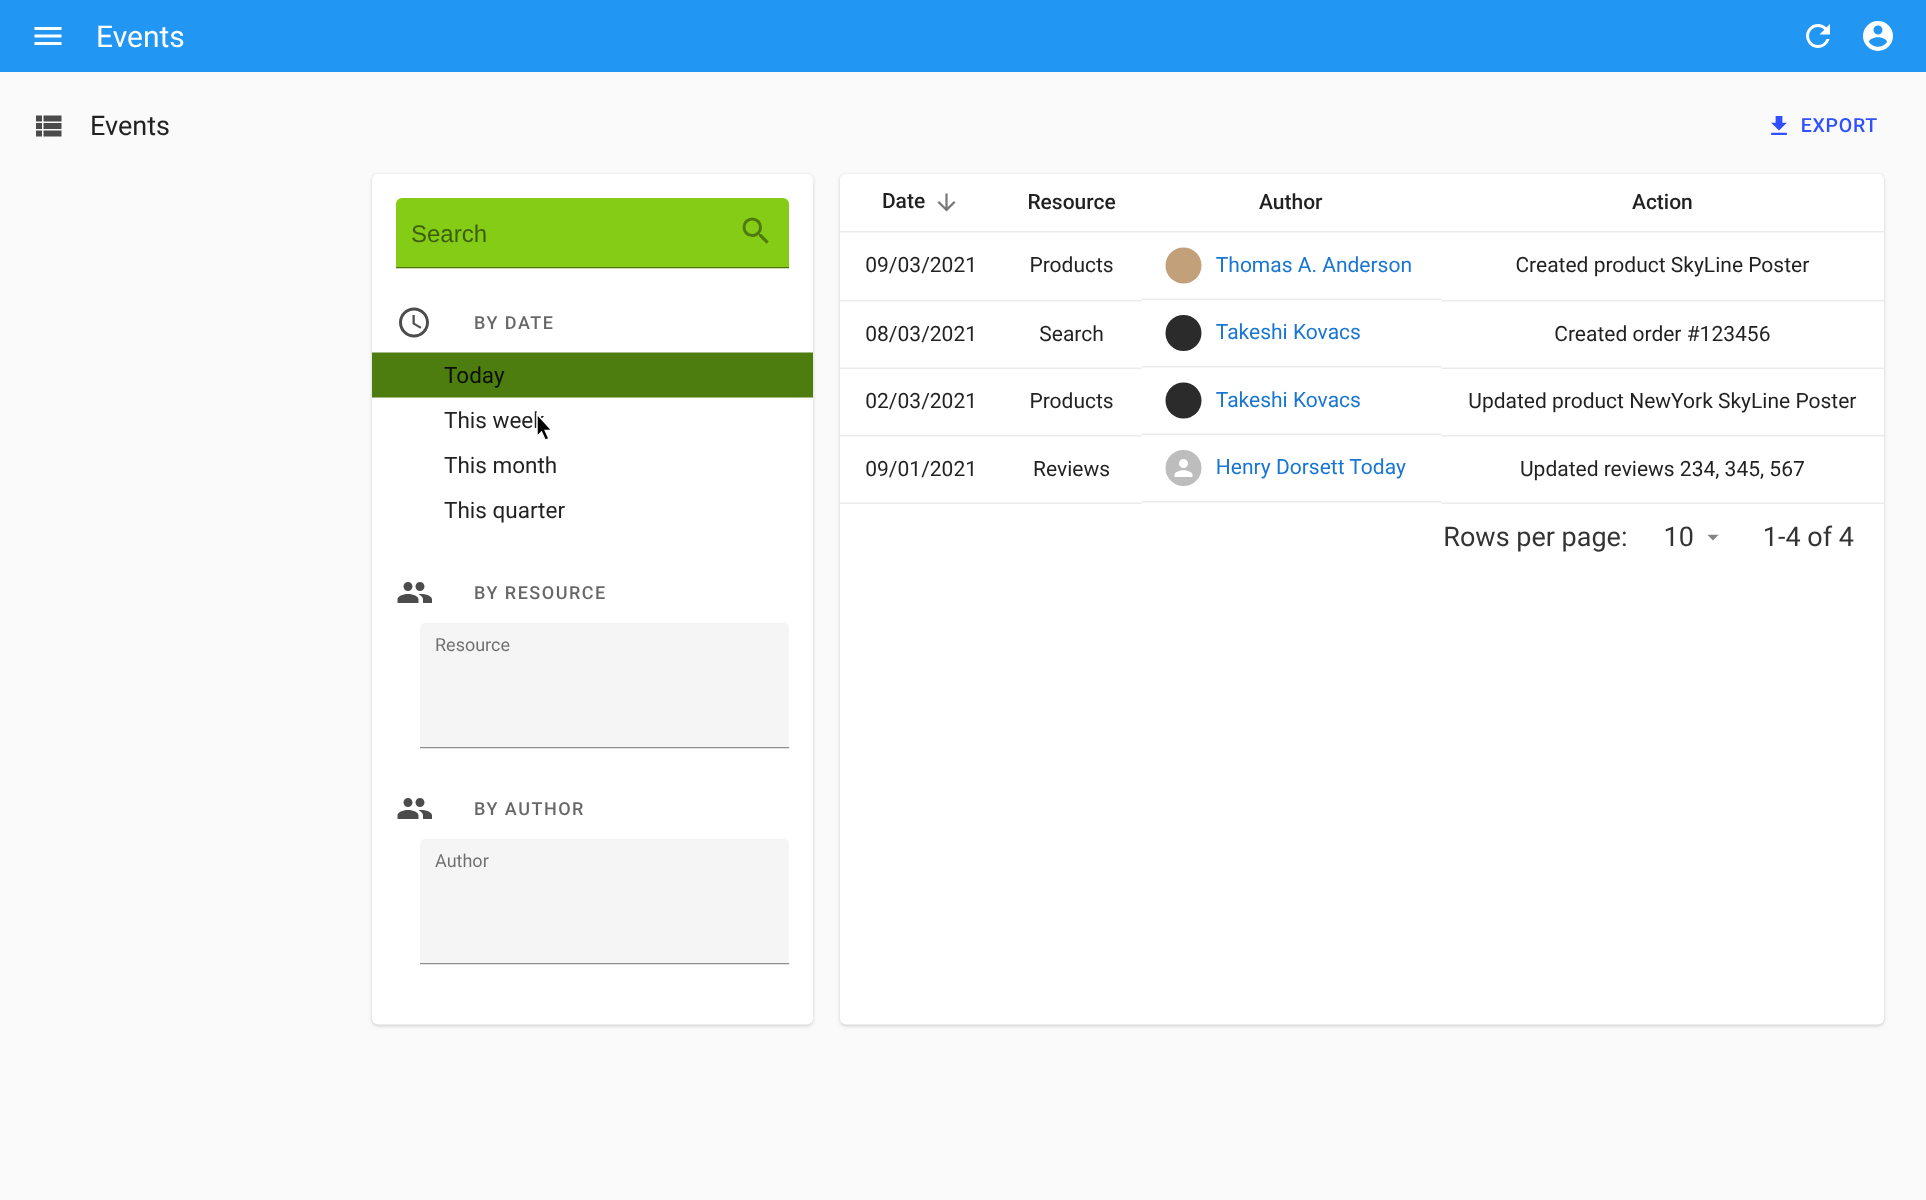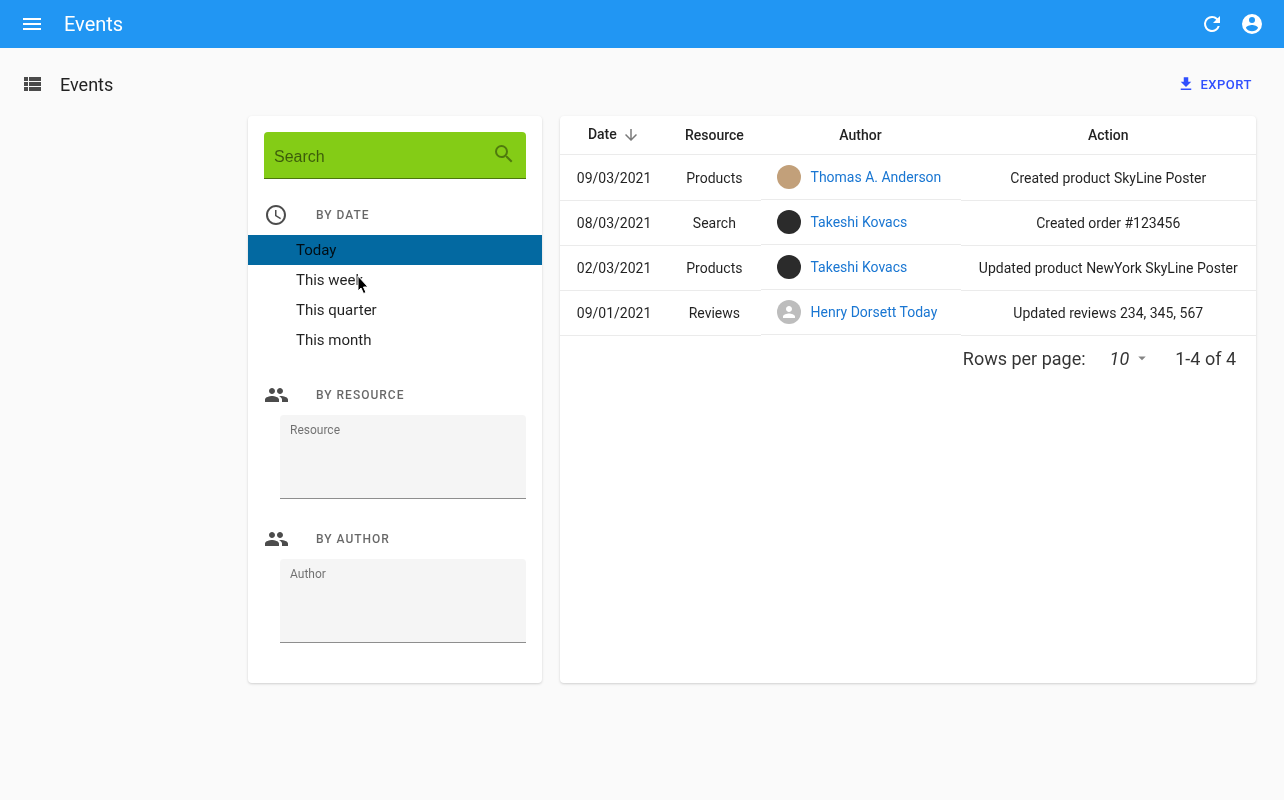--- a/index.html
+++ b/index.html
@@ -113,21 +113,21 @@
   }
   .filter-header svg { color: rgba(0,0,0,0.7); }
   .filter-list { }
   .filter-item {
     padding: 6px 0 6px 32px;
     font-size: 15px;
     cursor: pointer;
     margin: 0 -16px;
     padding-left: 48px;
   }
-  .filter-item.hover { background: #0369a1; }
+  .filter-item.hover { background: #4d7c0f; }
 
   .chips-field {
     background: #f5f5f5;
     border-bottom: 1px solid rgba(0,0,0,0.42);
     border-radius: 4px 4px 0 0;
     min-height: 84px;
     padding: 8px 10px;
     margin-left: 16px;
   }
   .chips-field .label {
@@ -180,21 +180,20 @@
     justify-content: flex-end;
     gap: 24px;
     padding: 12px 20px 16px;
     font-size: 18px;
     color: rgba(0,0,0,0.8);
   }
   .rows-select {
     display: flex;
     align-items: center;
     gap: 4px;
-    font-style: italic;
   }
 
   svg.mi { width: 24px; height: 24px; fill: currentColor; }
   svg.mi-sm { width: 18px; height: 18px; fill: currentColor; }
 
   .cursor-overlay {
     position: fixed;
     pointer-events: none;
     width: 20px;
     height: 24px;
@@ -254,22 +253,22 @@
     <div class="filter-section">
       <div class="filter-header">
         <svg class="mi" viewBox="0 0 24 24">
             <path d="M11.99 2C6.47 2 2 6.48 2 12s4.47 10 9.99 10C17.52 22 22 17.52 22 12S17.52 2 11.99 2zM12 20a8 8 0 1 1 0-16 8 8 0 0 1 0 16zm.5-13H11v6l5.25 3.15.75-1.23-4.5-2.67V7z"></path>
           </svg>
         <span>BY DATE</span>
       </div>
       <div class="filter-list" id="date-filters">
           <div class="filter-item hover">Today</div>
           <div class="filter-item">This week</div>
+          <div class="filter-item">This month</div>
           <div class="filter-item">This quarter</div>
-          <div class="filter-item">This month</div>
         </div>
     </div>
 
     <div class="filter-section">
       <div class="filter-header">
         <svg class="mi" viewBox="0 0 24 24">
             <path d="M16 11c1.66 0 2.99-1.34 2.99-3S17.66 5 16 5s-3 1.34-3 3 1.34 3 3 3zm-8 0c1.66 0 2.99-1.34 2.99-3S9.66 5 8 5 5 6.34 5 8s1.34 3 3 3zm0 2c-2.33 0-7 1.17-7 3.5V19h14v-2.5C15 14.17 10.33 13 8 13zm8 0c-.29 0-.62.02-.97.05C16.64 14.13 18 15.28 18 16.5V19h6v-2.5c0-2.33-4.67-3.5-7-3.5z"></path>
           </svg>
         <span>BY RESOURCE</span>
       </div>

